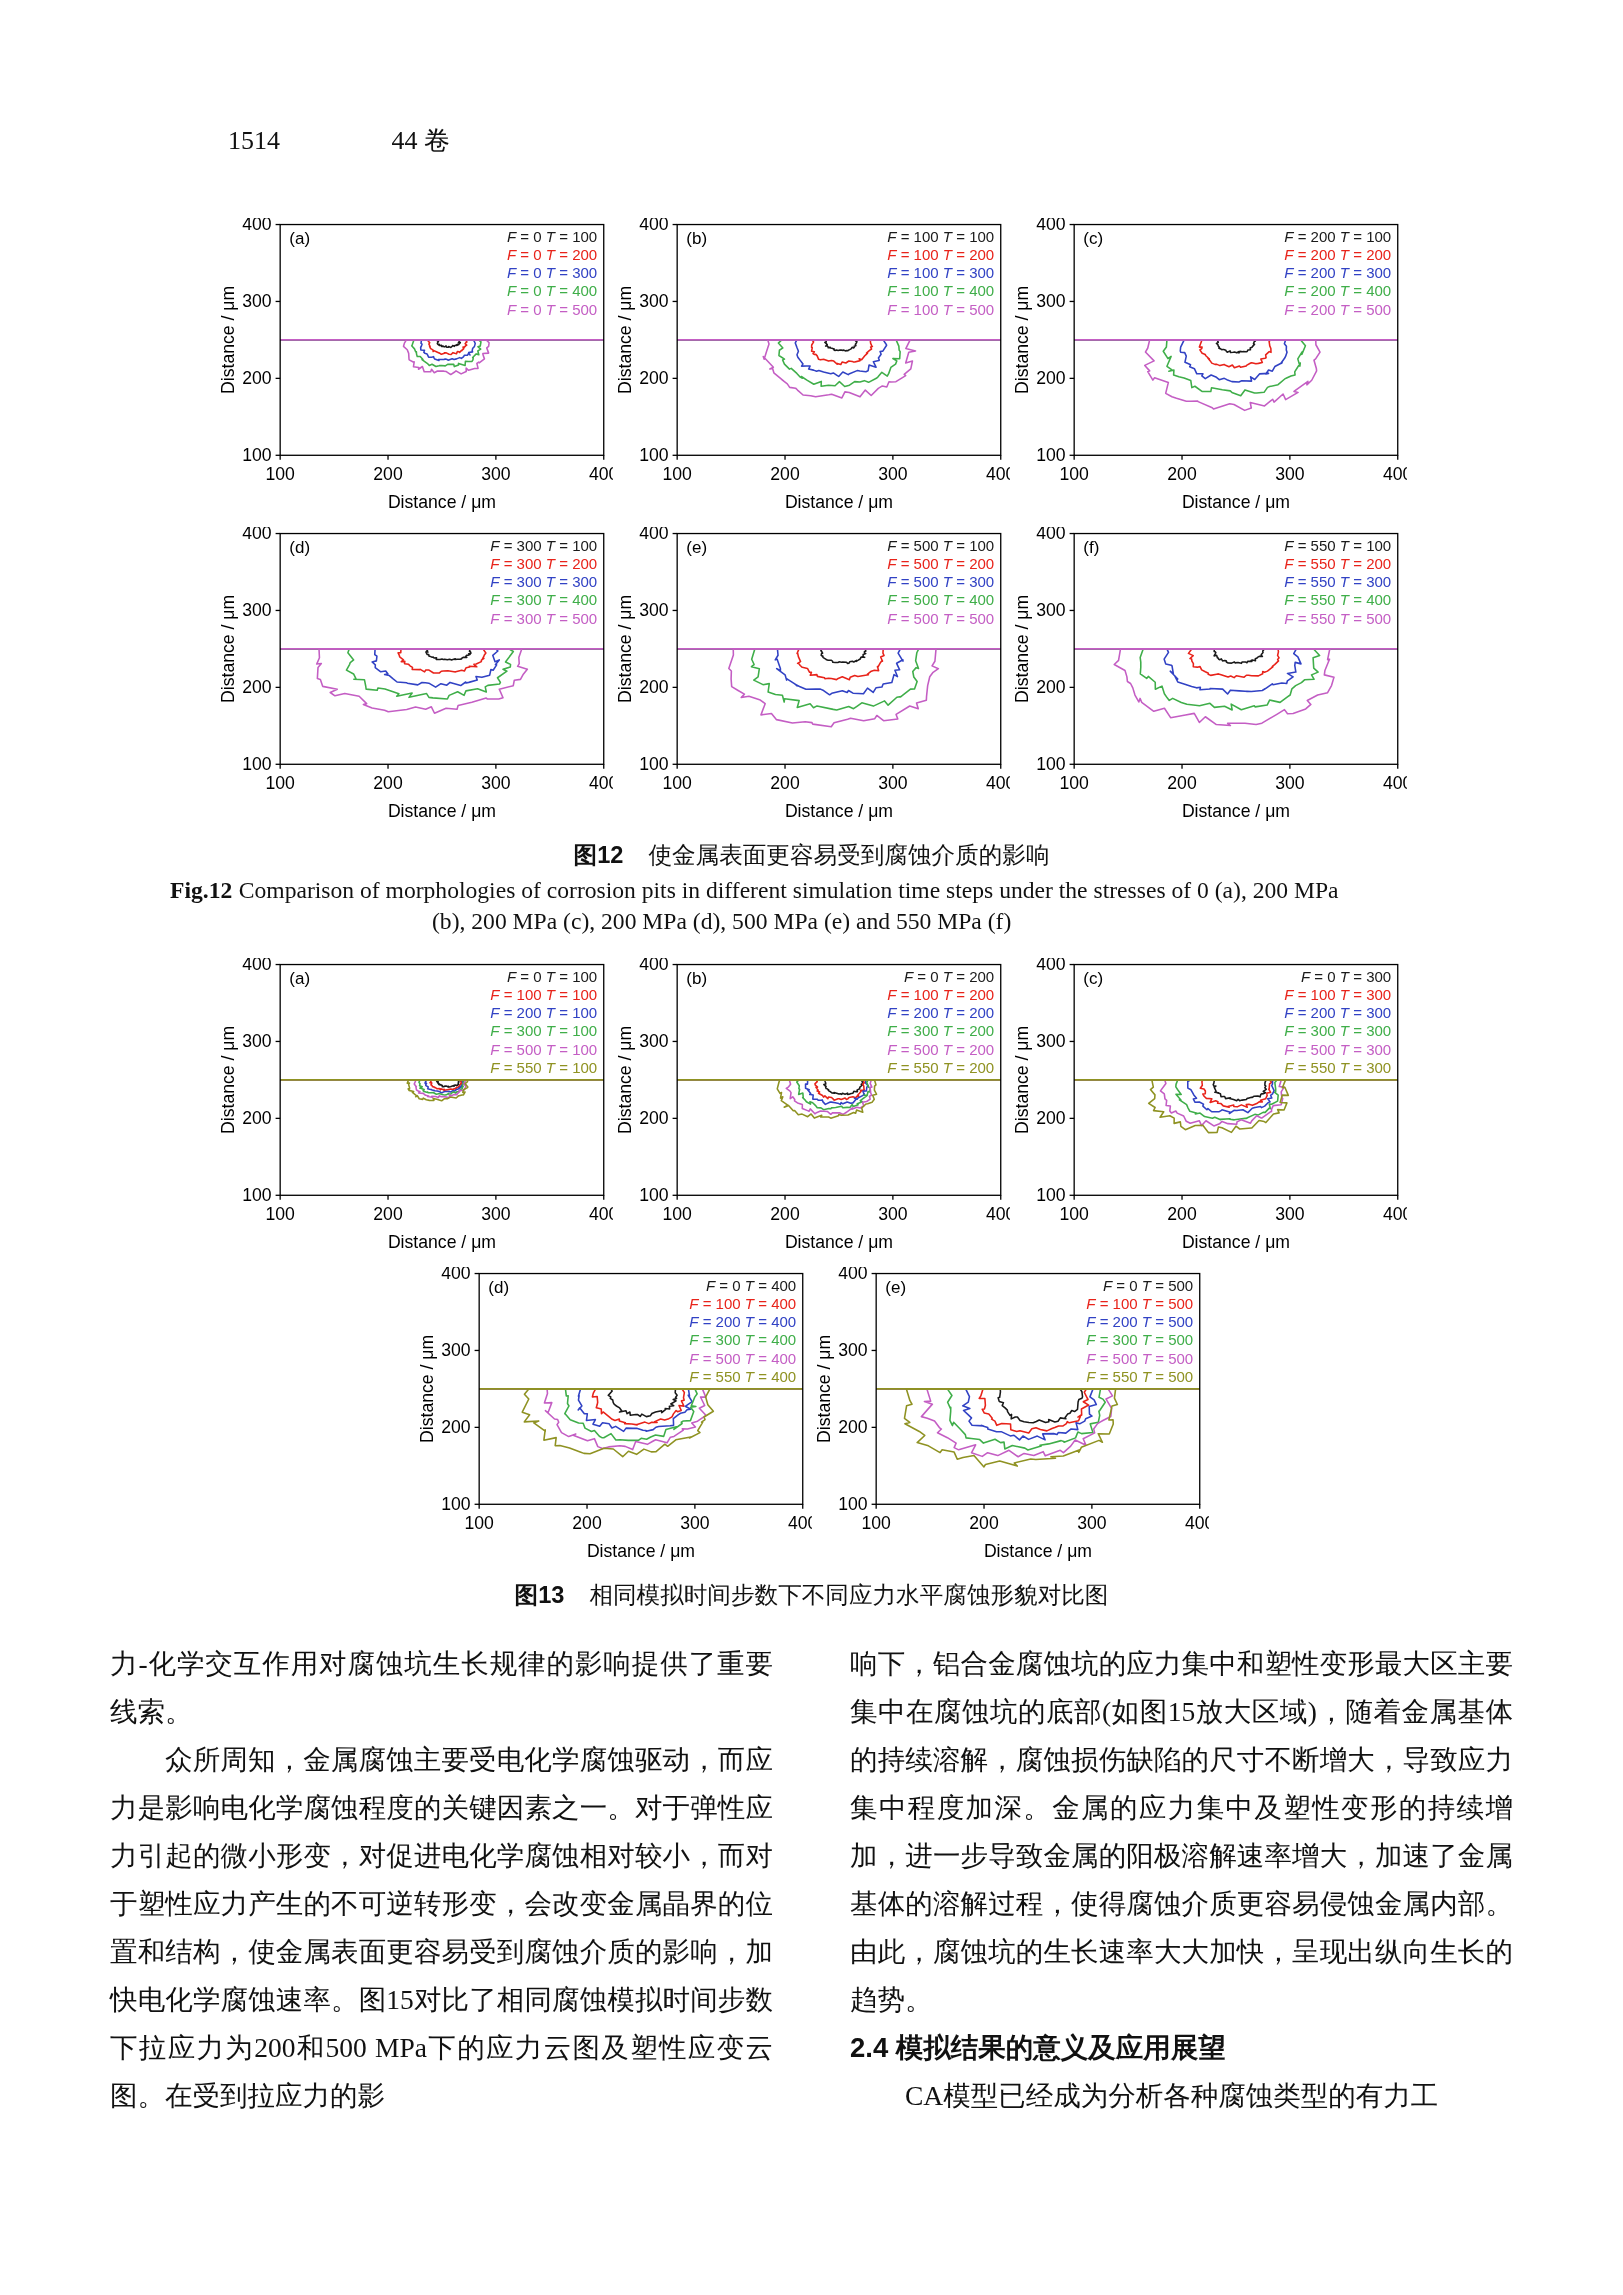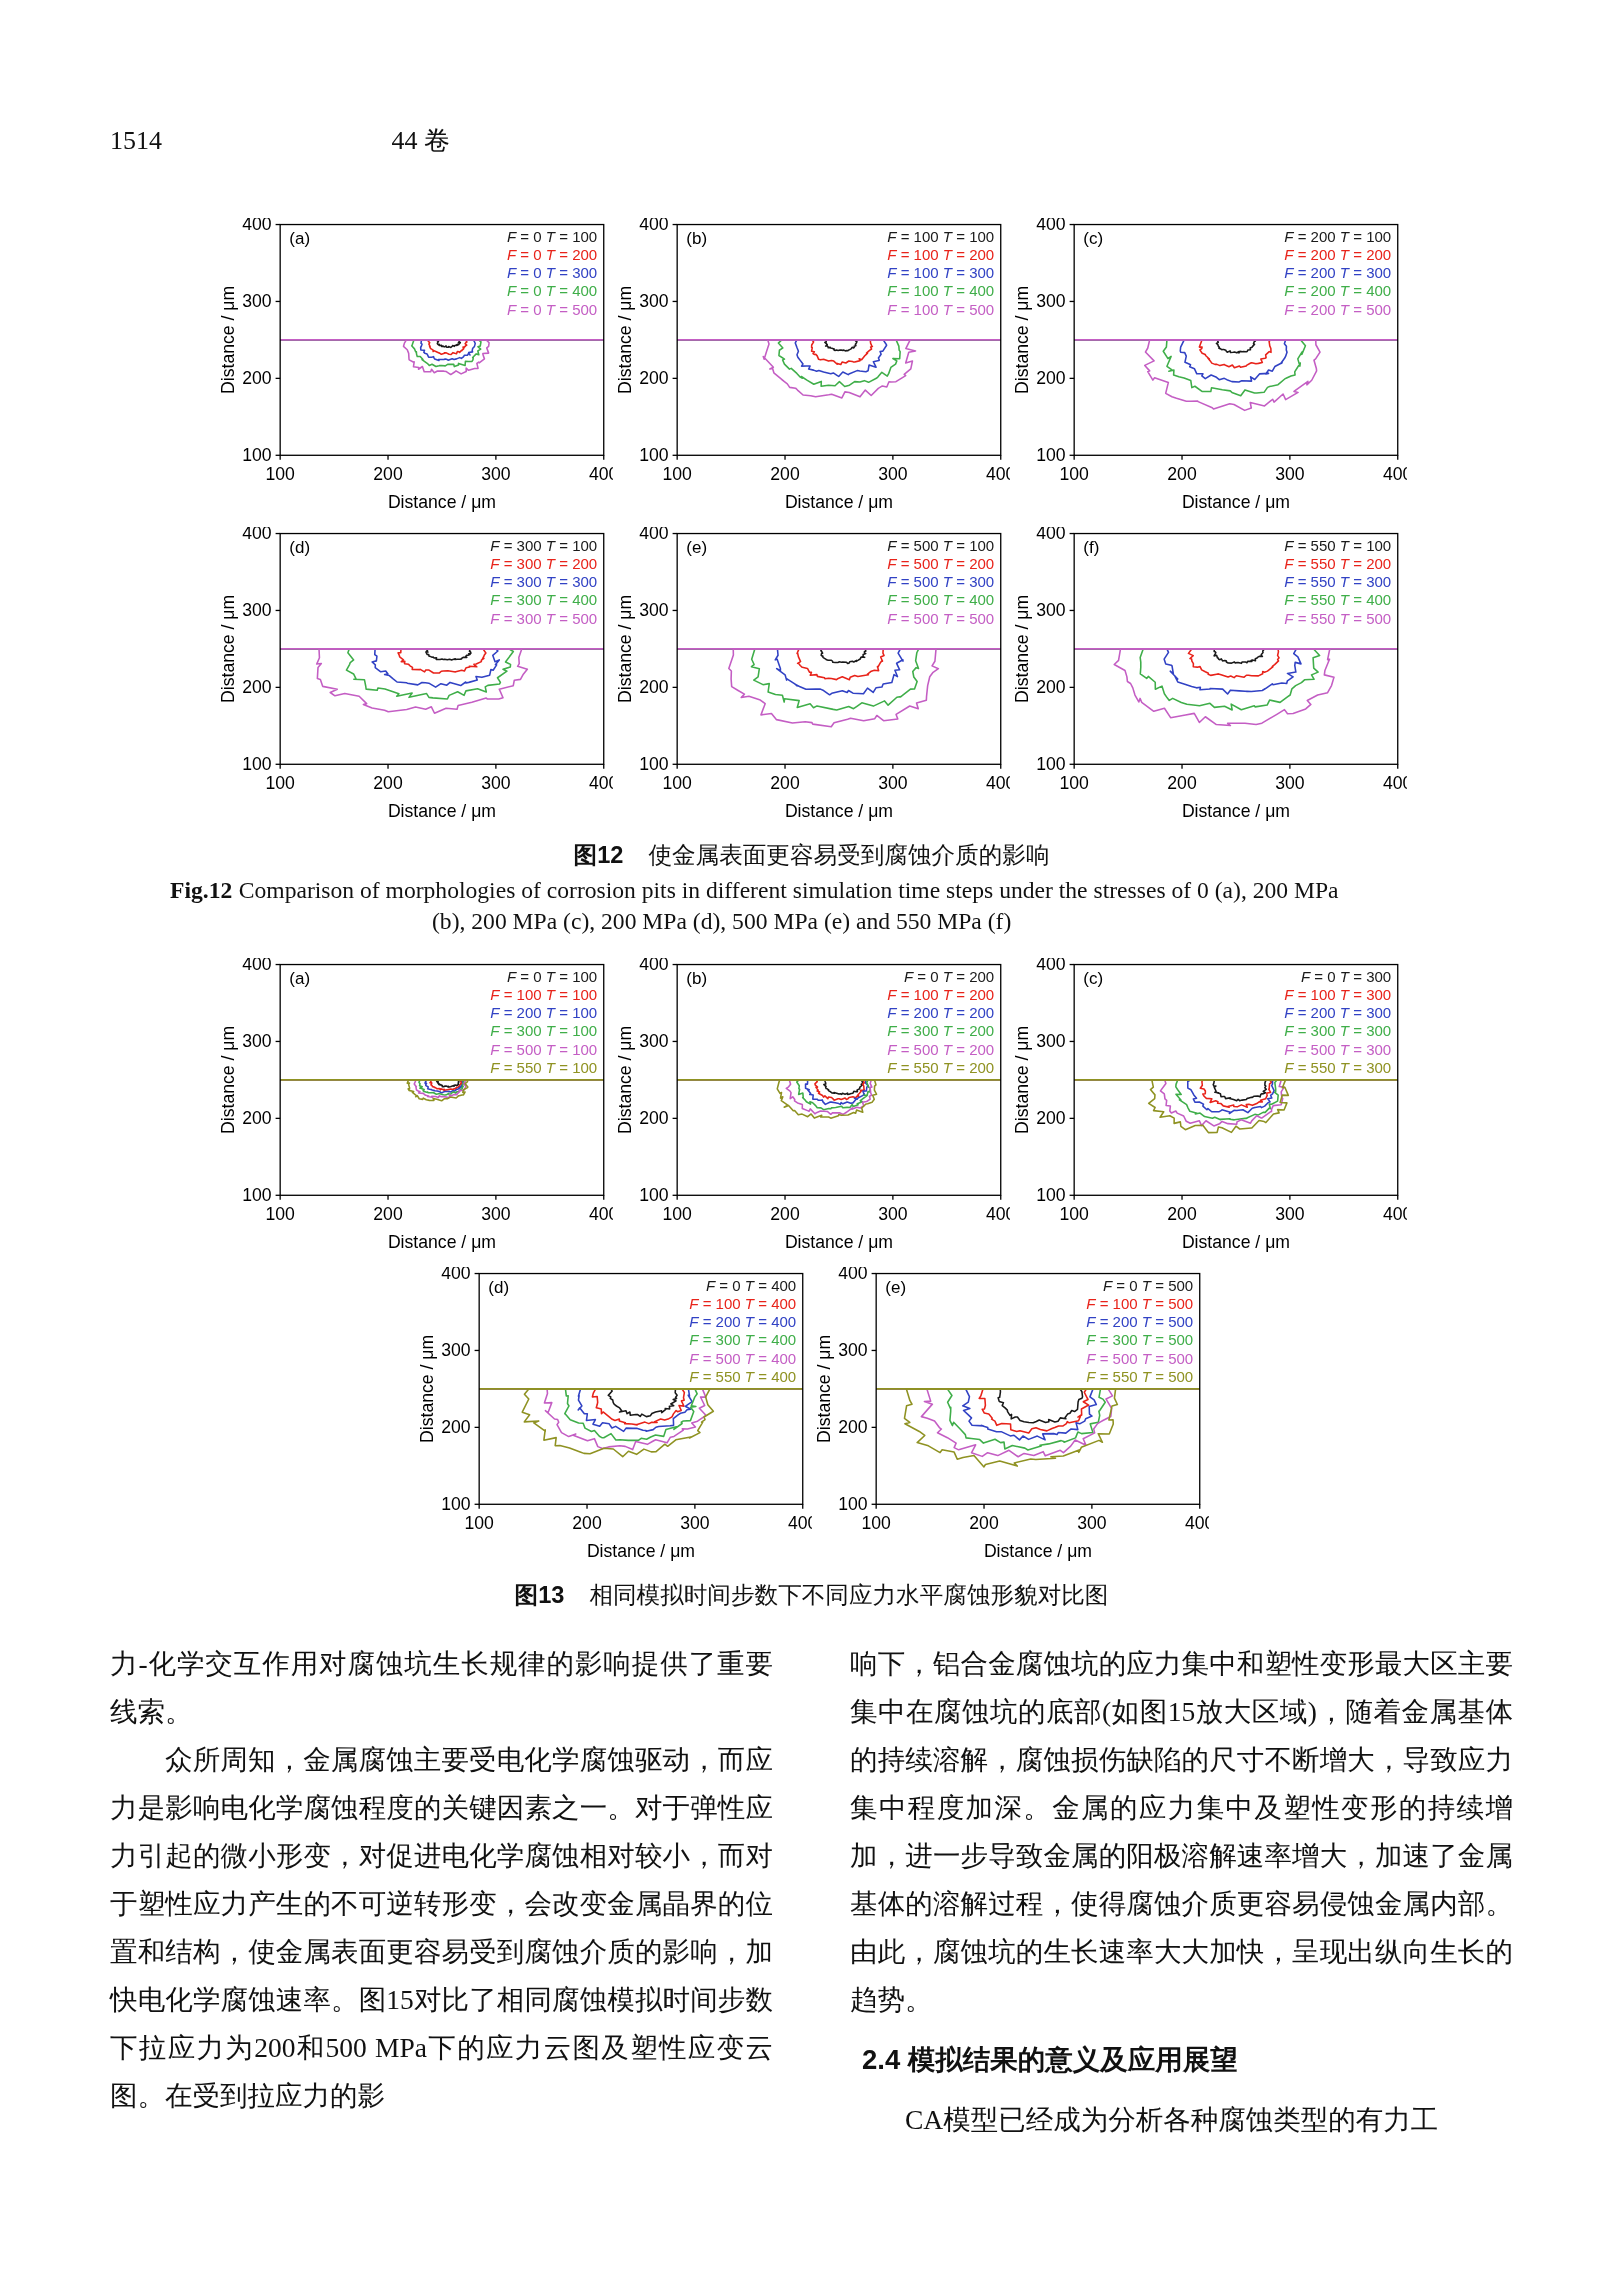--- a/index.html
+++ b/index.html
@@ -4,41 +4,41 @@
 <style>
   html,body{margin:0;padding:0;background:#888;}
   .page{
     width:1623px;height:2295px;position:relative;background:#ffffff;
     font-family:"Liberation Serif","DejaVu Serif",serif;color:#111;
     margin:0 auto;overflow:hidden;box-sizing:border-box;
     padding:0 110px;
   }
   
   .hdr{display:flex;align-items:baseline;padding-top:123px;font-size:26px;}
-  .hdr .pg{width:170px;}
+  .hdr .pg{width:170px;text-align:right;}
   .hdr .jt{flex:1;text-align:center;letter-spacing:1.3px;}
   .hdr .vol{width:170px;text-align:right;}
   
   .figblock{margin-top:60px;}
   .figblock.second{margin-top:22px;}
   .fig-rows .row{display:flex;justify-content:center;margin-bottom:6.5px;}
   svg{display:block;}
   
   .cap-cn{text-align:center;font-size:23.6px;margin-top:10.5px;}
   .cap-cn b{font-family:"Liberation Sans","DejaVu Sans",sans-serif;font-weight:bold;margin-right:25px;}
   .cap-en{width:1283px;margin:3.9px auto 0 auto;font-size:23.6px;line-height:1.3;}
   .cap-en b{font-weight:bold;margin-right:6.5px;}
   .cap-en .l2{padding-left:262px;}
   
   .bodytext{display:flex;gap:77px;margin-top:29px;font-size:27.5px;line-height:48px;text-align:justify;}
   .bodytext .col{flex:1;min-width:0;}
   .bodytext p{margin:0;}
   .bodytext p.indent{text-indent:2em;}
   .bodytext h3{
-    margin:12px;font-size:27.5px;line-height:48px;font-weight:bold;
+    margin:0;font-size:27.5px;line-height:48px;font-weight:bold;
     font-family:"Liberation Sans","DejaVu Sans",sans-serif;
   }
 </style>
 </head>
 <body>
 
 <div class="page">
 
   <div class="hdr">
     <span class="pg">1514</span>

